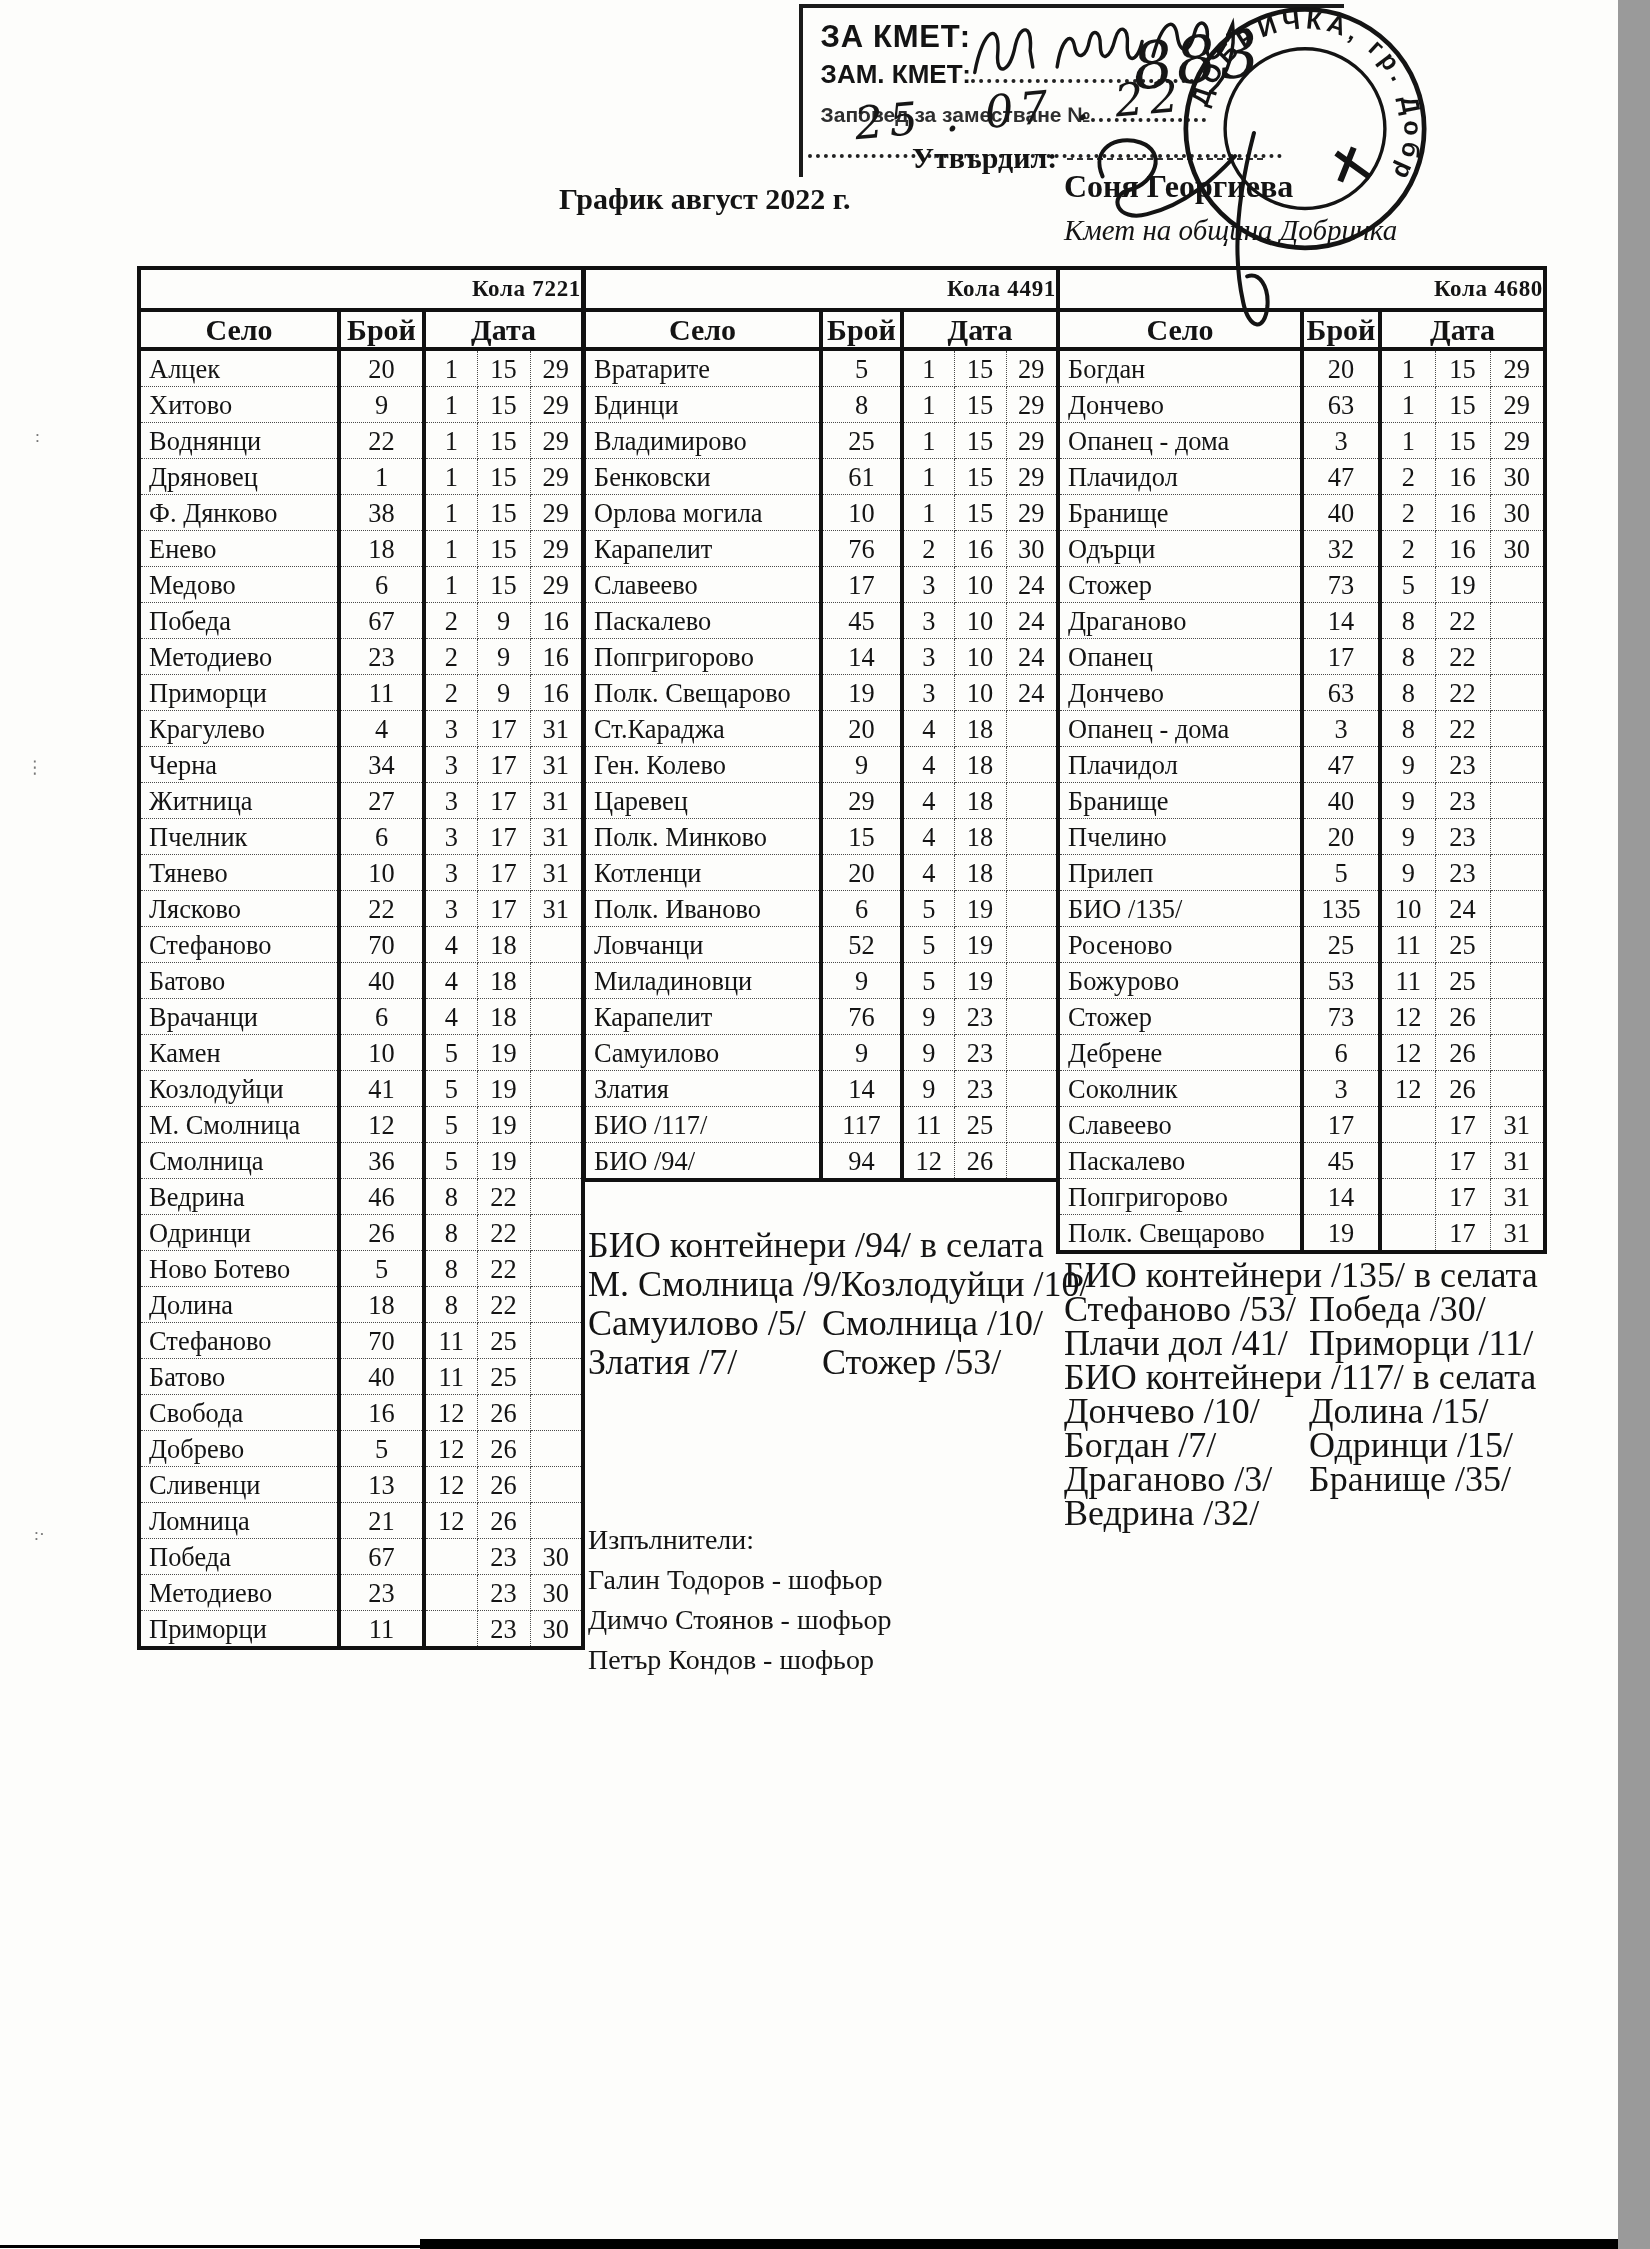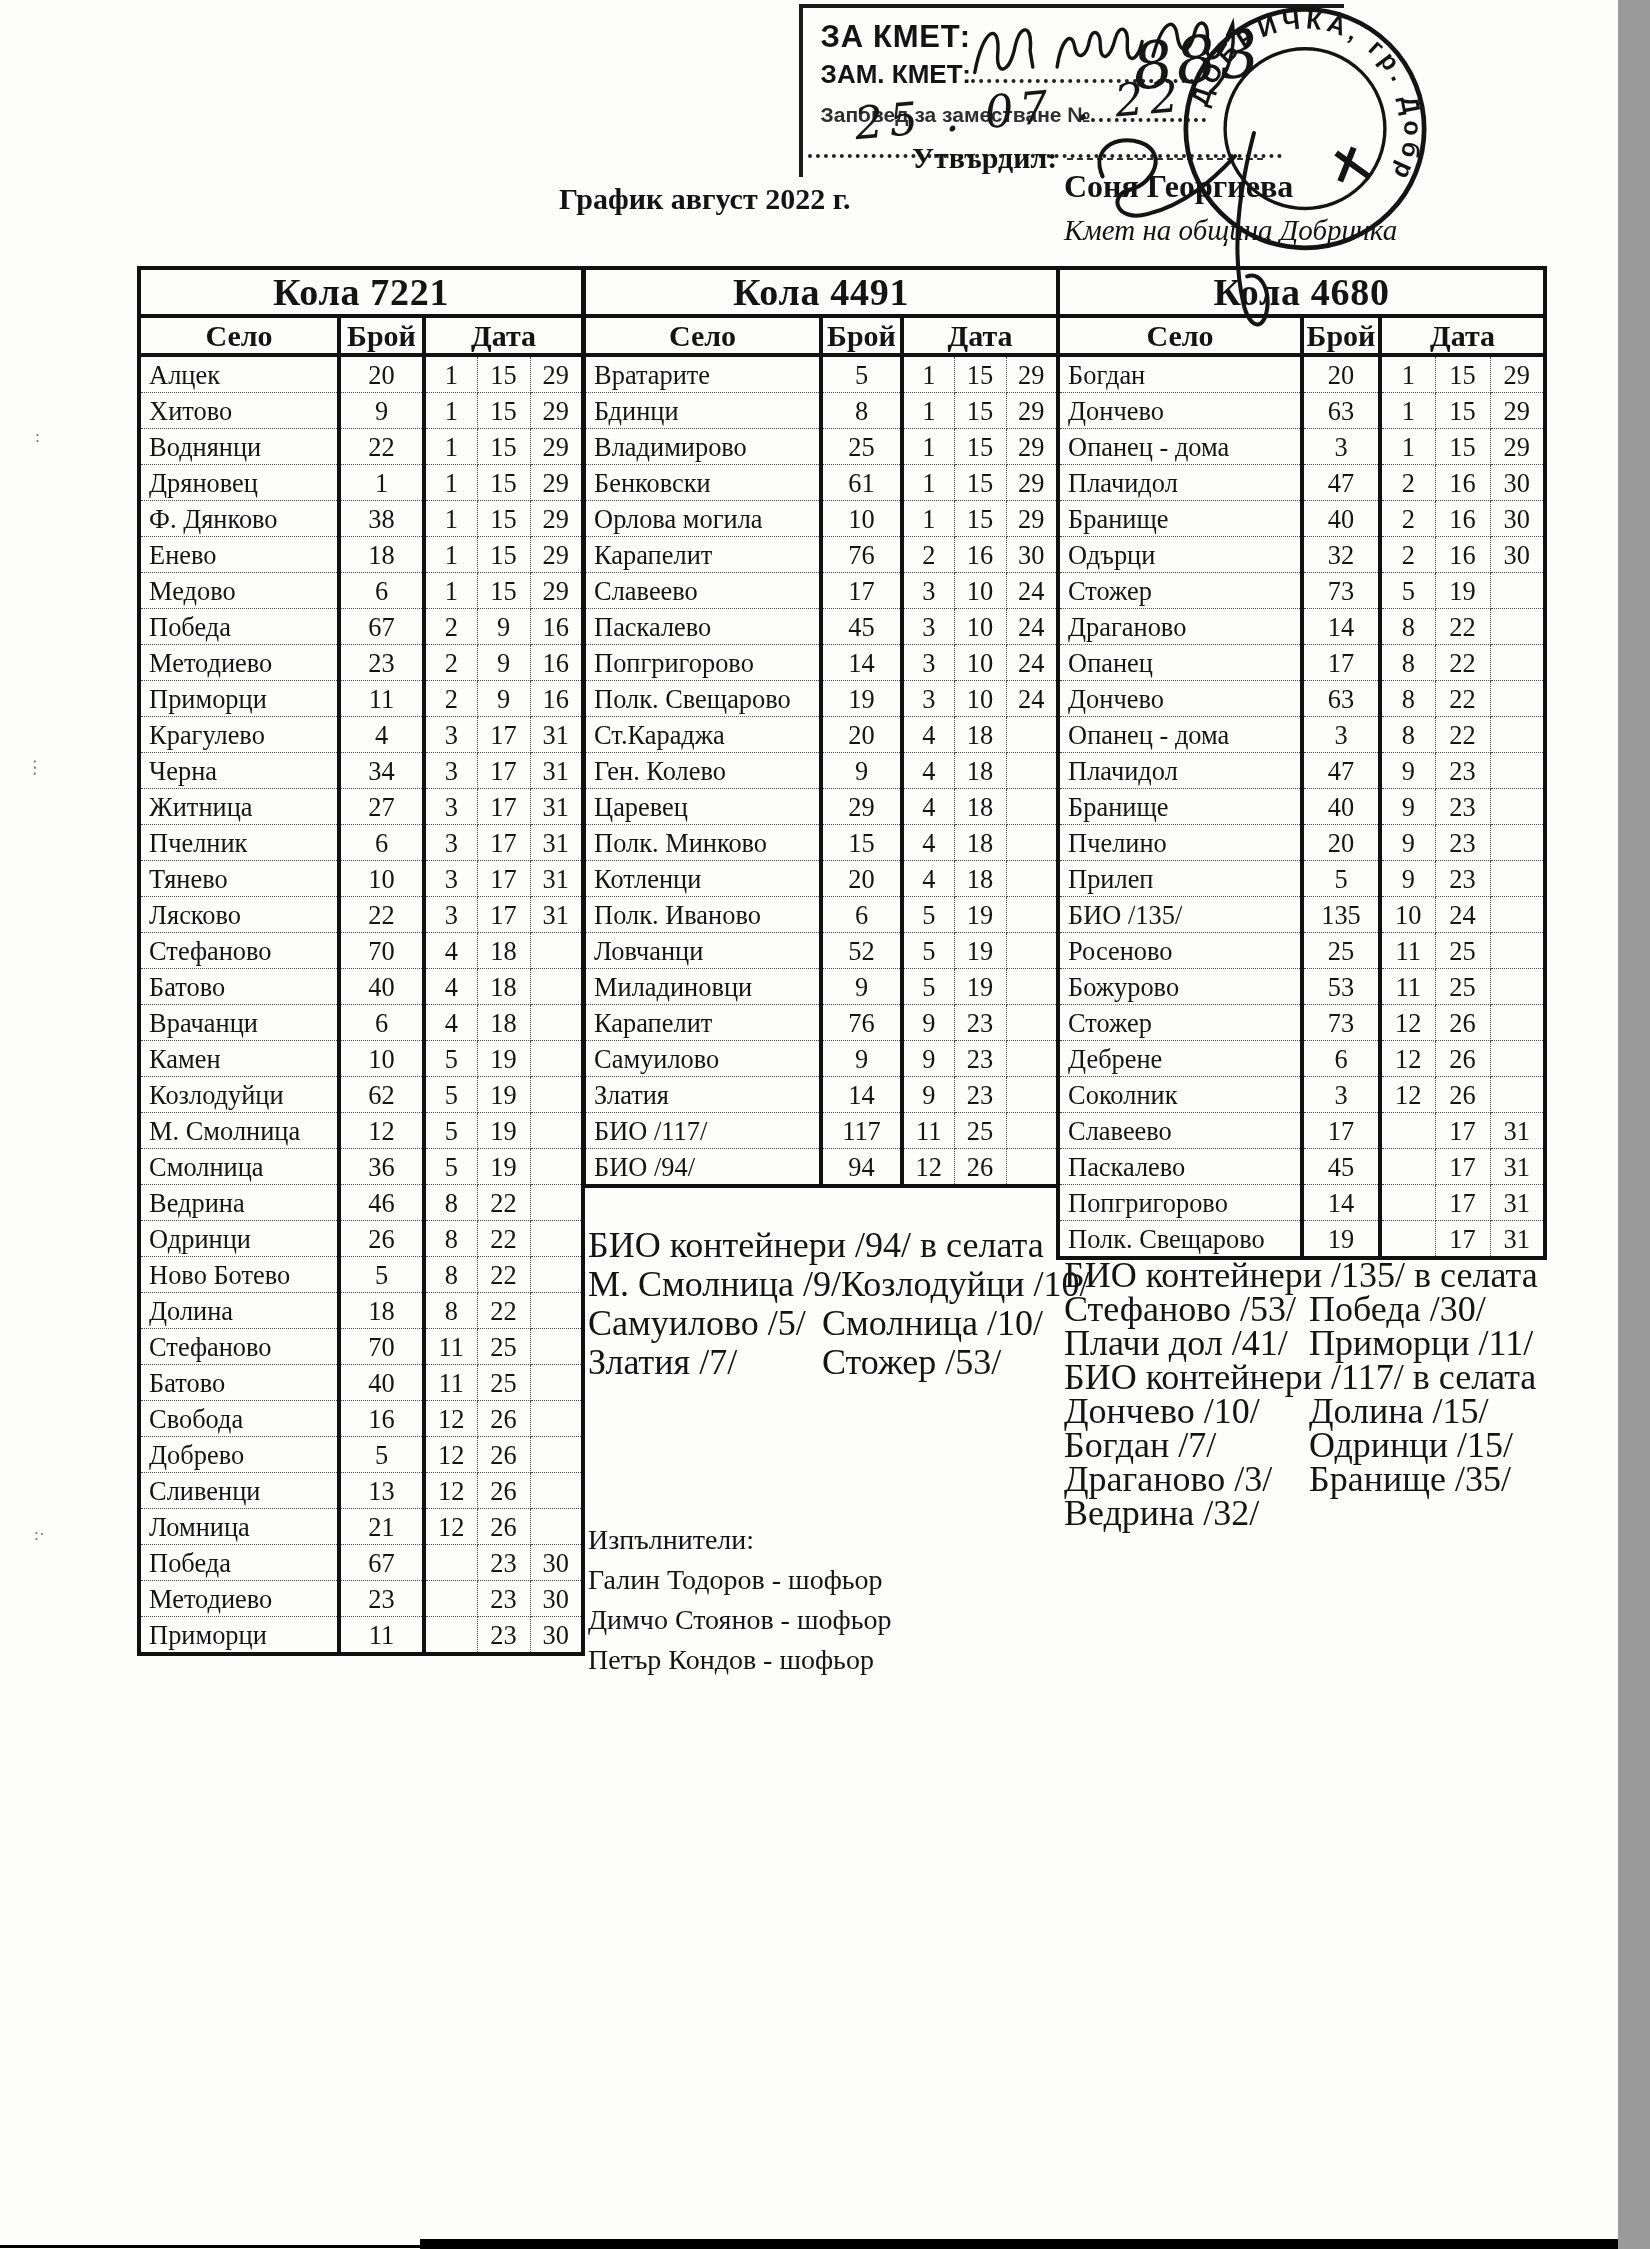--- a/index.html
+++ b/index.html
@@ -34,21 +34,21 @@
   table.sched{position:absolute;top:266px;border-collapse:collapse;table-layout:fixed;
               background:transparent;}
   .t1{left:137px;width:445px;}
   .t2{left:582px;width:474px;}
   .t3{left:1056px;width:487px;}
   table.sched{border:4.7px solid #111;}
   .t1 col.c-v{width:200px;} .t1 col.c-c{width:85px;} .t1 col.c-d{width:53px;}
   .t2 col.c-v{width:237px;} .t2 col.c-c{width:81px;} .t2 col.c-d{width:52px;}
   .t3 col.c-v{width:244px;} .t3 col.c-c{width:78px;} .t3 col.c-d{width:55px;}
   .sched td{padding:0;overflow:hidden;}
-  .t-title{height:38px;font-size:38px;font-weight:bold;text-align:center;
+  .t-title{height:38px;font-size:23px;font-weight:bold;text-align:right;
            border-bottom:4.1px solid #111;letter-spacing:0.7px;}
   .colhead td{height:35px;font-size:30px;font-weight:bold;text-align:center;
               border-bottom:4.1px solid #111;}
   .colhead td.village{border-right:4.7px solid #111;}
   .colhead td.count{border-right:4.7px solid #111;}
   .sched tbody td{height:35px;font-size:26.4px;line-height:34px;
                   border-bottom:1.4px dotted #4a4a4a;text-align:center;white-space:nowrap;}
   .sched tbody td.village{text-align:left;padding-left:8.1px;border-right:4.7px solid #111;}
   .sched tbody td.count{border-right:4.7px solid #111;}
   .sched tbody td.d1,.sched tbody td.d2{border-right:1.4px dotted #4a4a4a;}
@@ -246,21 +246,21 @@
         </tr>
         <tr>
           <td class="village">Камен</td>
           <td class="count">10</td>
           <td class="d1">5</td>
           <td class="d2">19</td>
           <td class="d3"></td>
         </tr>
         <tr>
           <td class="village">Козлодуйци</td>
-          <td class="count">62</td>
+          <td class="count">41</td>
           <td class="d1">5</td>
           <td class="d2">19</td>
           <td class="d3"></td>
         </tr>
         <tr>
           <td class="village">М. Смолница</td>
           <td class="count">12</td>
           <td class="d1">5</td>
           <td class="d2">19</td>
           <td class="d3"></td>

